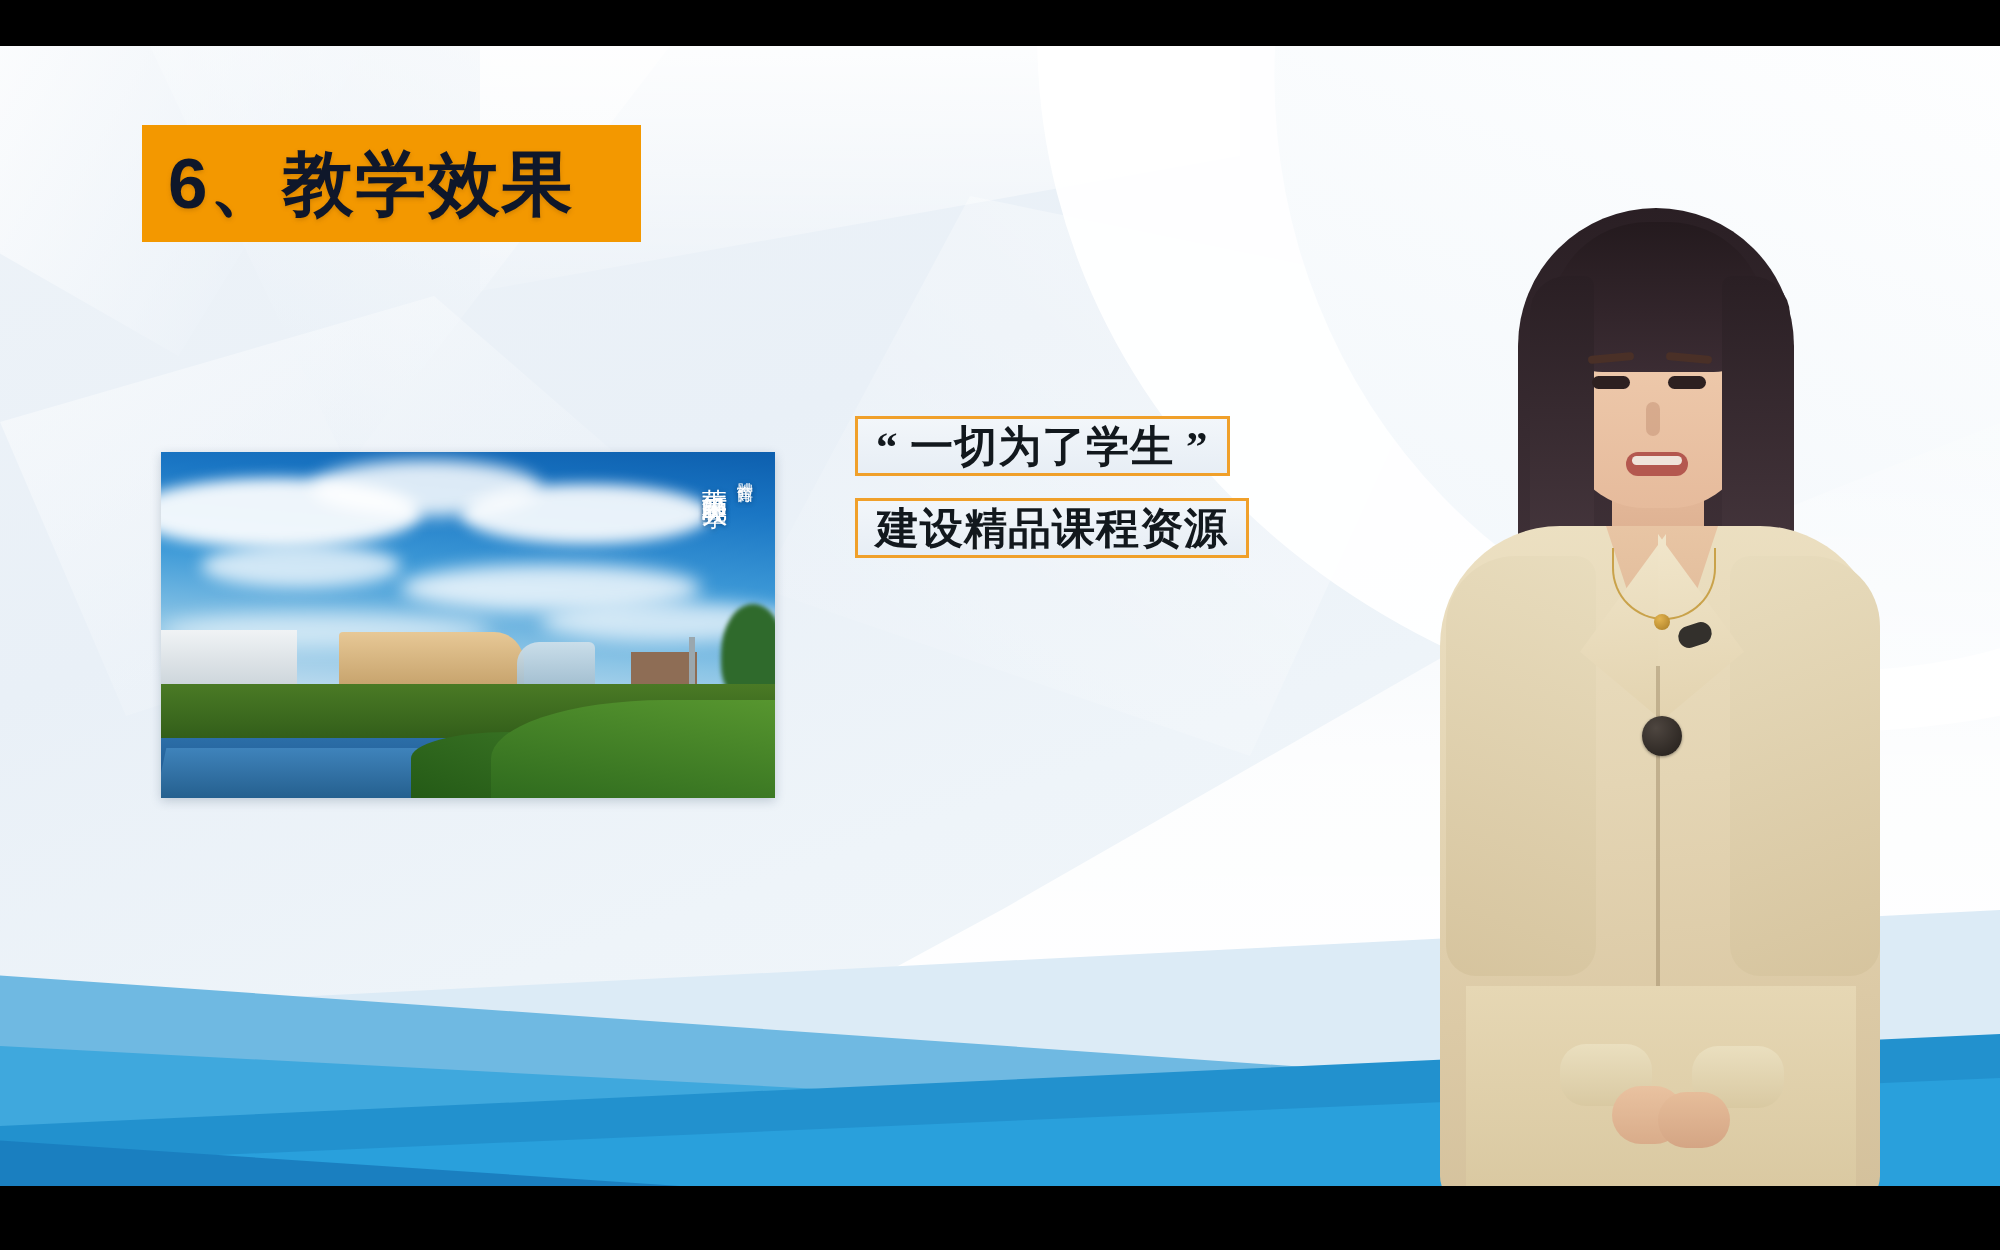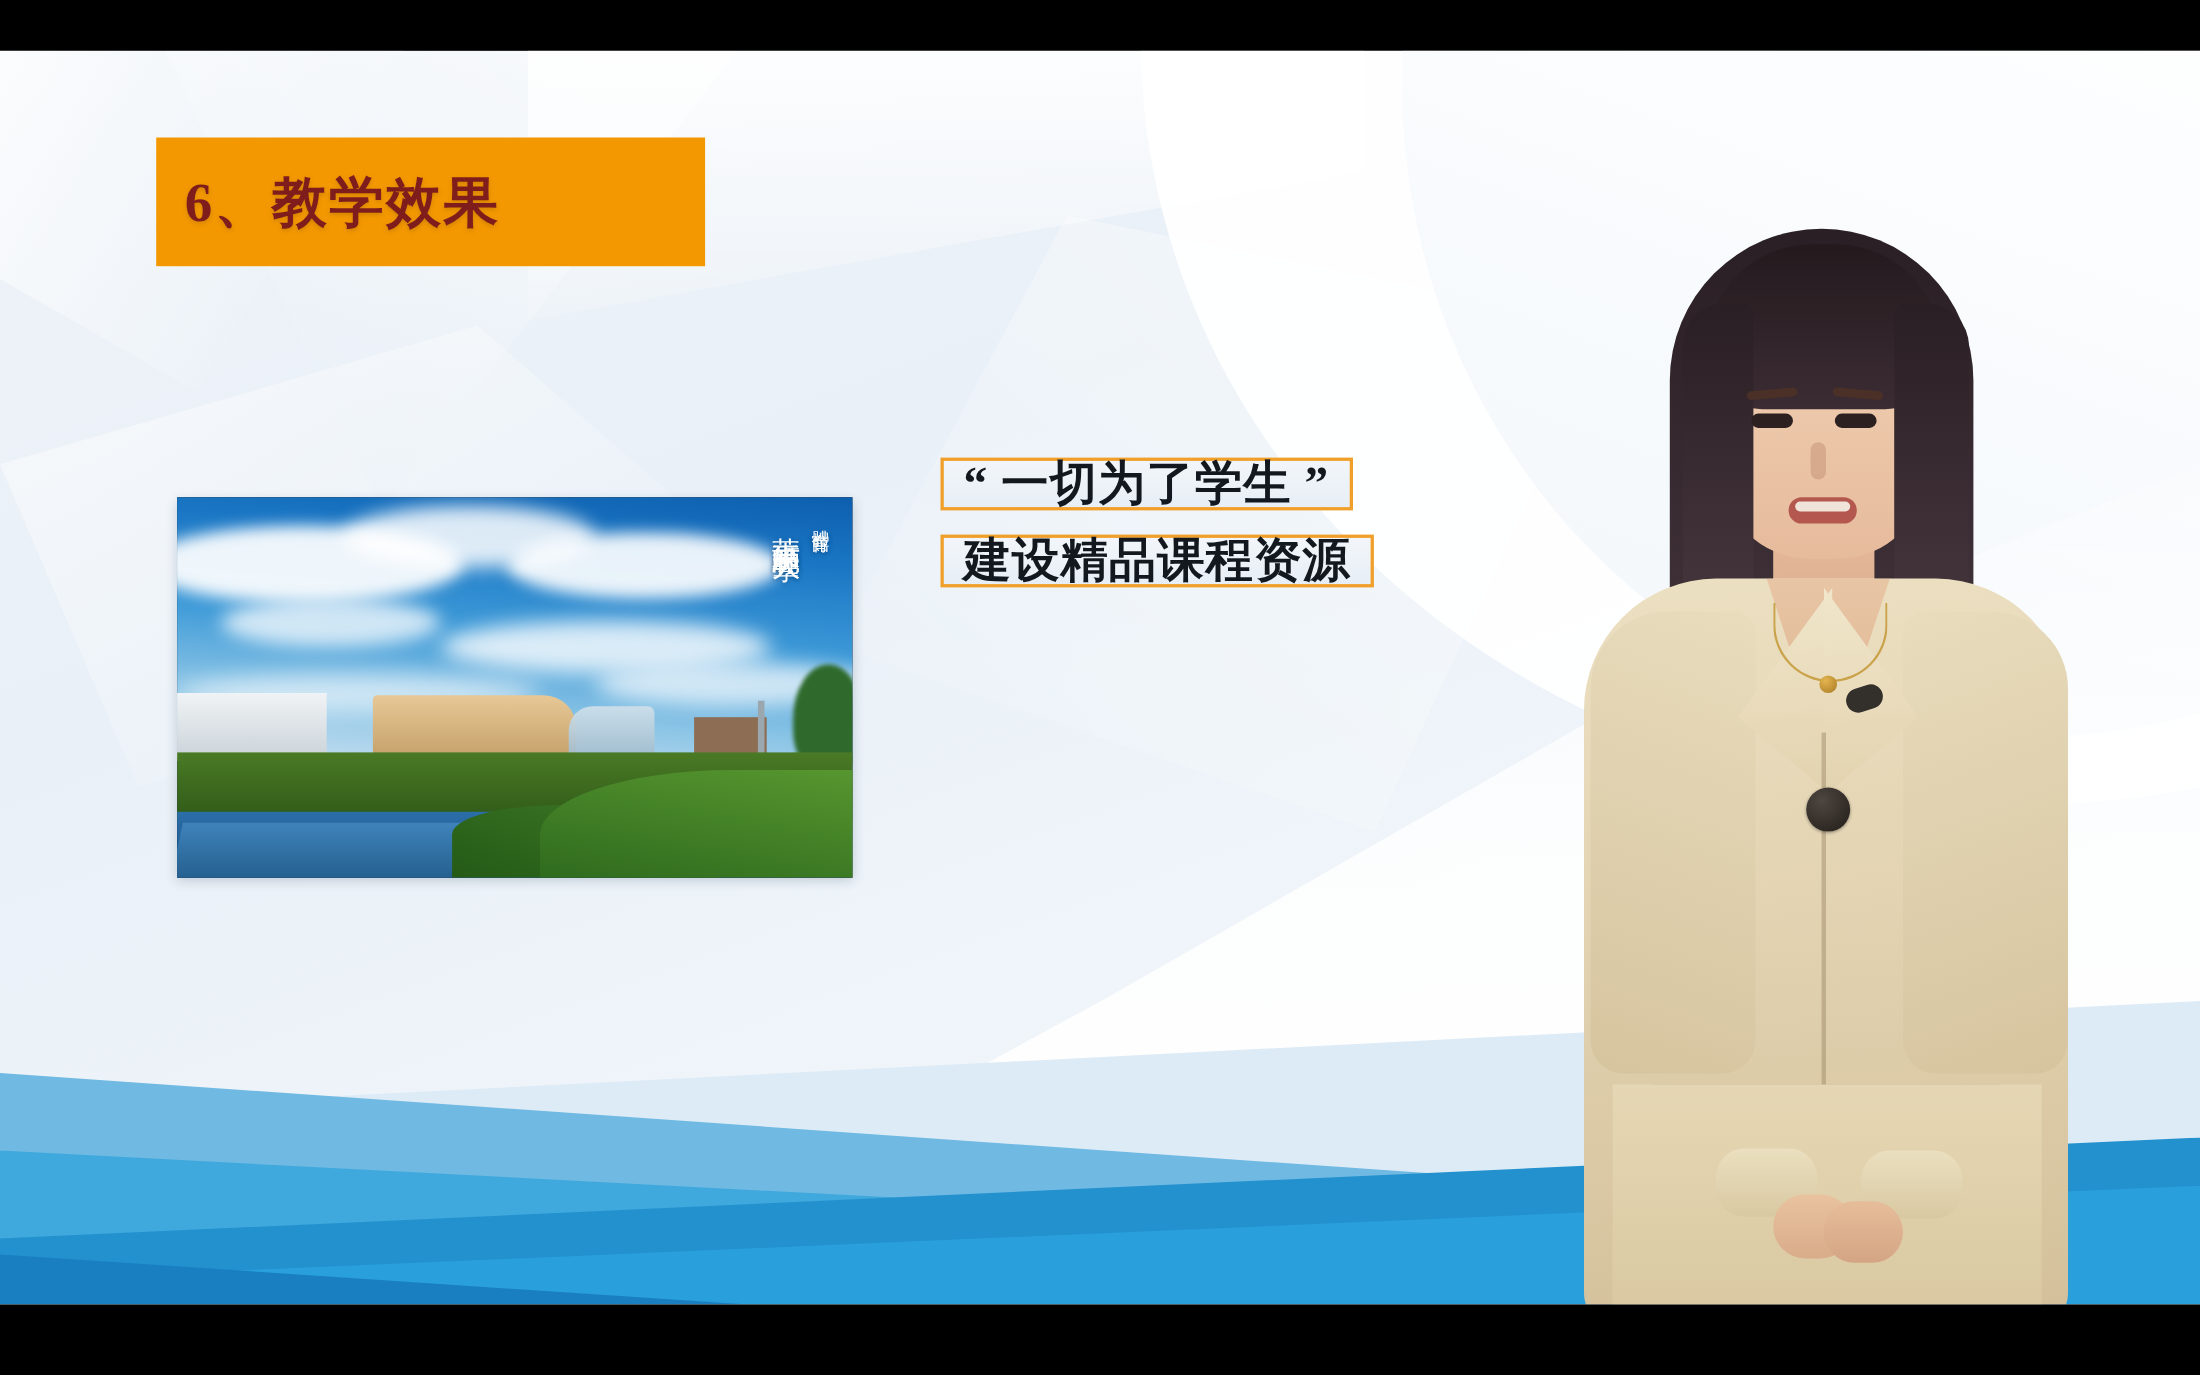--- a/index.html
+++ b/index.html
@@ -58,23 +58,23 @@
   #wave-deep{bottom:0;height:200px;background:#2291ce;
      clip-path:polygon(0 70%,100% 24%,100% 100%,0 100%);}
   #wave-accent{bottom:0;height:120px;background:#1a7fc0;
      clip-path:polygon(0 62%,34% 100%,0 100%);}
   #wave-bright{bottom:0;height:180px;background:#29a0dc;
      clip-path:polygon(0 88%,100% 40%,100% 100%,0 100%);}
 
   
   #title-banner{position:absolute;left:142px;top:79px;width:499px;height:117px;
      background:#F39800;display:flex;align-items:center;z-index:20;}
-  #title-text{color:#7f1d1d;font-size:50px;font-weight:700;letter-spacing:2px;
+  #title-text{color:#0f172a;font-size:71px;font-weight:700;letter-spacing:2px;
      padding-left:26px;line-height:1;text-shadow:0 2px 4px rgba(150,90,0,.35);
-     font-family:Liberation Serif, serif;white-space:nowrap;}
+     font-family:Liberation Sans, sans-serif;white-space:nowrap;}
 
   
   #photo-card{position:absolute;left:161px;top:406px;width:614px;height:346px;z-index:20;
      box-shadow:0 3px 10px rgba(30,60,90,.22);background:#0b2b46;overflow:hidden;}
   .ph{position:absolute;}
   #ph-sky{left:0;top:0;width:614px;height:236px;
      background:linear-gradient(185deg,#0d5fae 0%,#1a76c4 22%,#3f9bd8 52%,#8cc5e6 78%,#c6dff0 100%);}
   #ph-cloud1{left:-30px;top:26px;width:290px;height:70px;background:rgba(255,255,255,.92);
      border-radius:50%;filter:blur(7px);}
   #ph-cloud2{left:150px;top:8px;width:230px;height:56px;background:rgba(255,255,255,.85);
@@ -113,21 +113,21 @@
   .vtext{writing-mode:vertical-rl;text-orientation:upright;color:#ffffff;
      font-family:"Liberation Serif",serif;text-shadow:0 1px 4px rgba(0,60,110,.55);}
   #photo-caption-main{font-size:26px;letter-spacing:3px;}
   #photo-caption-sub{font-size:16px;letter-spacing:2px;margin-top:2px;}
 
   
   #statements{position:absolute;left:855px;top:370px;z-index:20;
      display:flex;flex-direction:column;gap:22px;align-items:flex-start;}
   .stmt{border:3px solid #F0A02A;background:linear-gradient(180deg,#f2f6fa,#e7eef5);
      display:flex;align-items:center;box-sizing:border-box;
-     padding:5px 18px;height:48px;}
+     padding:5px 18px;height:60px;}
   .stmt-text{color:#12181d;font-family:"Liberation Serif",serif;font-weight:700;
      font-size:43px;line-height:1;white-space:nowrap;letter-spacing:1px;}
 
   
   #presenter{position:absolute;left:1430px;top:150px;width:460px;height:1000px;z-index:30;}
   #pr-hair-back{position:absolute;left:88px;top:12px;width:276px;height:430px;
      background:linear-gradient(180deg,#2a1f24,#43343b);border-radius:140px 140px 50px 50px;}
   #pr-neck{position:absolute;left:182px;top:270px;width:92px;height:130px;
      background:linear-gradient(180deg,#e6bb9c,#d7a98a);border-radius:16px;}
   #pr-face{position:absolute;left:135px;top:52px;width:186px;height:260px;

